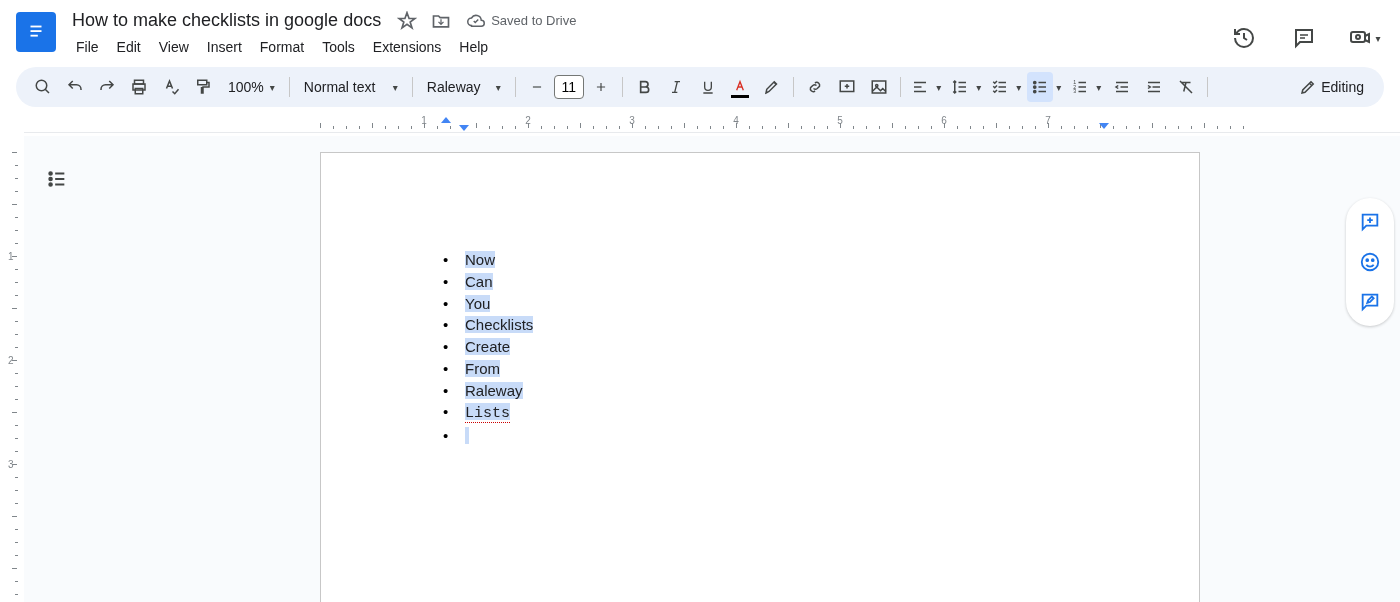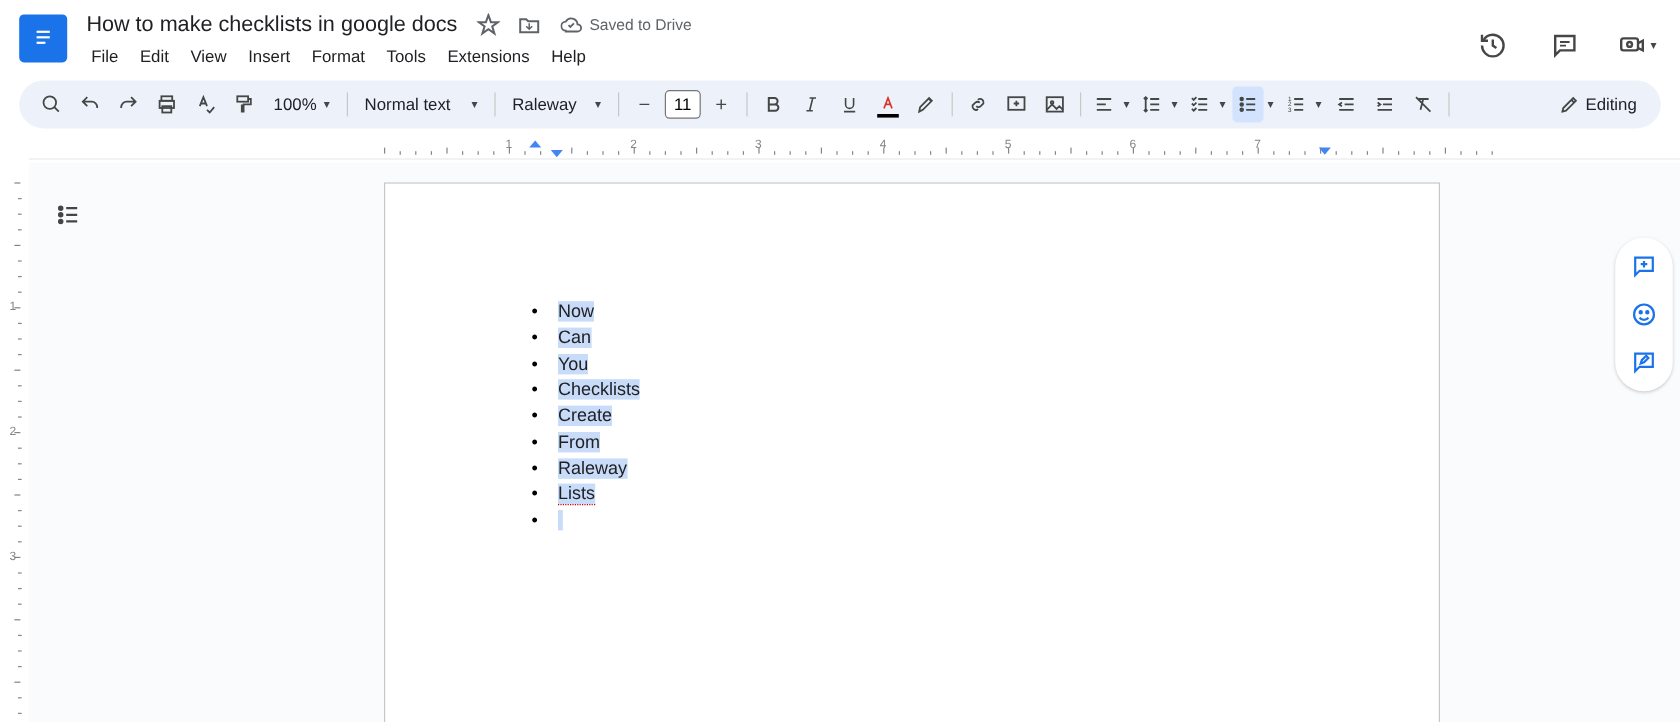--- a/index.html
+++ b/index.html
@@ -56,21 +56,21 @@
 
   
   .doc-area { position: absolute; left: 24px; right: 0; top: 136px; bottom: 0; background: #f9fbfd; overflow: hidden; }
   .outline-btn { position: absolute; left: 22px; top: 32px; color: #444746; cursor: pointer; }
   .page { position: absolute; left: 296px; top: 16px; width: 880px; background: #fff; border: 1px solid #c7c7c7; min-height: 800px; padding: 96px 96px; }
   .doc-content { font-family: Arial, sans-serif; font-size: 15px; line-height: 1.45; }
   .bullet-list { list-style: none; padding-left: 48px; }
   .bullet-list li { position: relative; }
   .bullet-list li::before { content: "•"; position: absolute; left: -22px; color: #000; font-size: 15px; }
   .selected { background: #c8dbf8; }
-  .lists-underline { border-bottom: 1px dotted #c00; }
+  .lists-underline { border-bottom: 1px dotted #c00; font-family: Liberation Mono, monospace; }
 
   
   .float-tools { position: absolute; right: 6px; top: 62px; background: #fff; border-radius: 24px; box-shadow: 0 1px 3px rgba(0,0,0,0.2); padding: 6px; display: flex; flex-direction: column; gap: 4px; }
   .float-tool { width: 36px; height: 36px; display: flex; align-items: center; justify-content: center; color: #1a73e8; cursor: pointer; border-radius: 50%; }
 
   svg { display: block; }
 </style>
 </head>
 <body>
 

